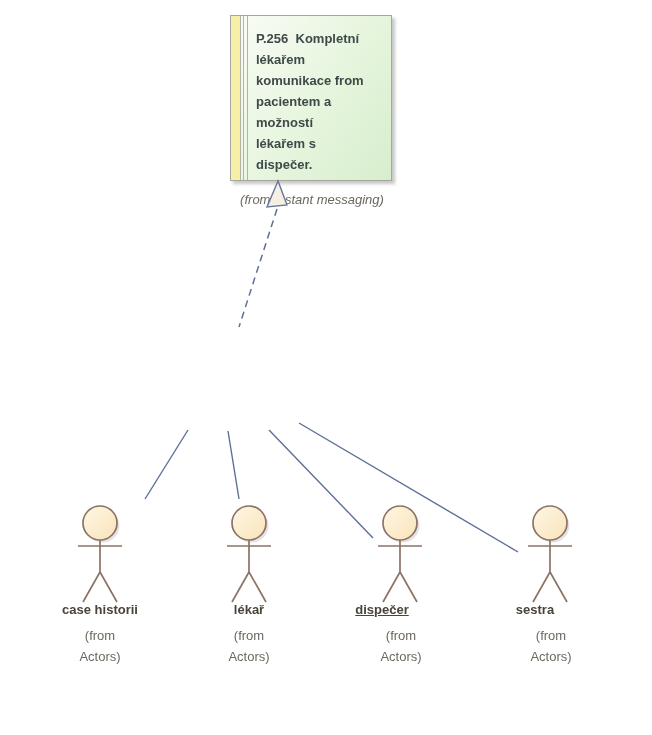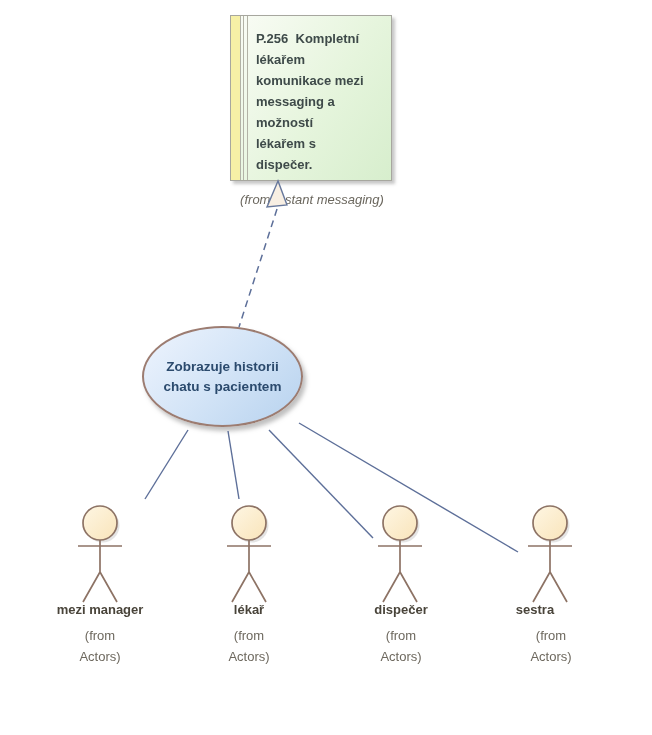--- a/index.html
+++ b/index.html
@@ -107,34 +107,30 @@
 <body>
 
 <div id="canvas">
 
   <div class="note">
     <div class="note-stripe"></div>
     <div class="note-spine"></div>
     <div class="note-content">
       <div class="note-line">P.256  Kompletní</div>
       <div class="note-line">lékařem</div>
-      <div class="note-line">komunikace mezi</div>
-      <div class="note-line">messaging a</div>
+      <div class="note-line">komunikace from</div>
+      <div class="note-line">pacientem a</div>
       <div class="note-line">možností</div>
       <div class="note-line">lékařem s</div>
       <div class="note-line">dispečer.</div>
     </div>
   </div>
 
   <div class="from-instant">(from Instant messaging)</div>
 
-  <div class="usecase">
-    <div class="usecase-text">Zobrazuje historii</div>
-    <div class="usecase-text">chatu s pacientem</div>
-  </div>
 
   <svg class="overlay" width="652" height="735" viewBox="0 0 652 735">
     <defs>
       <linearGradient id="headGrad" x1="0" y1="0" x2="1" y2="1">
         <stop offset="0" stop-color="#fef6e3"></stop>
         <stop offset="1" stop-color="#f9e4ba"></stop>
       </linearGradient>
     </defs>
 
     <line x1="277" y1="209" x2="239" y2="327" stroke="#5d6f99" stroke-width="1.5" stroke-dasharray="7 5"></line>
@@ -163,29 +159,29 @@
       <path d="M0,540 V572 M-22,546 H22 M0,572 L-17,602 M0,572 L17,602" fill="none" stroke="#8d7365" stroke-width="1.7"></path>
     </g>
 
     <g transform="translate(550,0)">
       <circle cx="2.5" cy="525.5" r="17" fill="#c9c9c9" opacity="0.5"></circle>
       <circle cx="0" cy="523" r="17" fill="url(#headGrad)" stroke="#8d7365" stroke-width="1.7"></circle>
       <path d="M0,540 V572 M-22,546 H22 M0,572 L-17,602 M0,572 L17,602" fill="none" stroke="#8d7365" stroke-width="1.7"></path>
     </g>
   </svg>
 
-  <div class="actor-name" style="left:100px;">mezi manager</div>
+  <div class="actor-name" style="left:100px;">case historii</div>
   <div class="actor-from" style="left:100px; top:628px;">(from</div>
   <div class="actor-from" style="left:100px; top:649px;">Actors)</div>
 
   <div class="actor-name" style="left:249px;">lékař</div>
   <div class="actor-from" style="left:249px; top:628px;">(from</div>
   <div class="actor-from" style="left:249px; top:649px;">Actors)</div>
 
-  <div class="actor-name" style="left:401px;">dispečer</div>
+  <div class="actor-name" style="left:382px;text-decoration:underline;">dispečer</div>
   <div class="actor-from" style="left:401px; top:628px;">(from</div>
   <div class="actor-from" style="left:401px; top:649px;">Actors)</div>
 
   <div class="actor-name" style="left:535px;">sestra</div>
   <div class="actor-from" style="left:551px; top:628px;">(from</div>
   <div class="actor-from" style="left:551px; top:649px;">Actors)</div>
 
 </div>
 
 </body></html>

